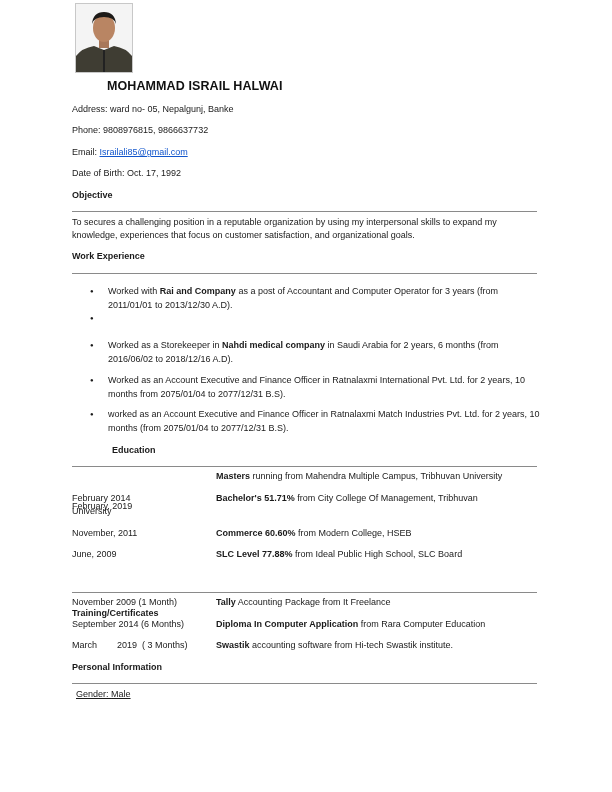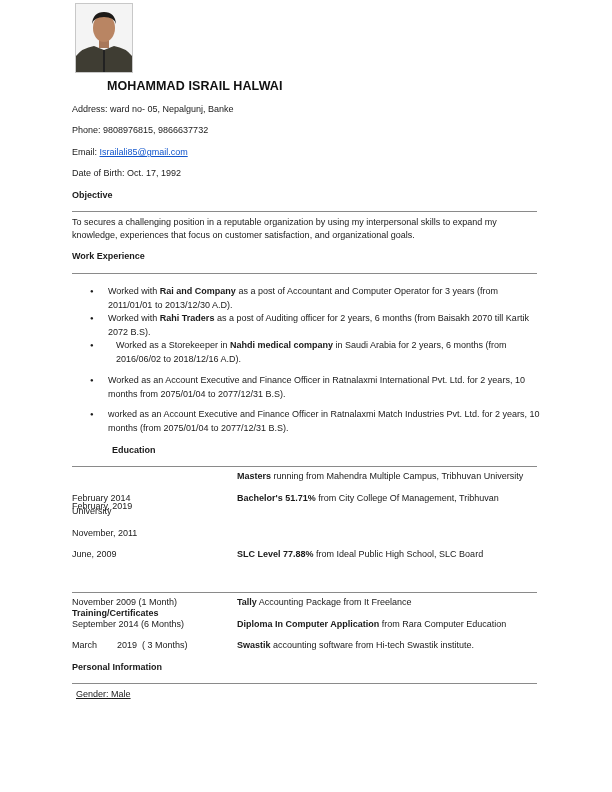--- a/index.html
+++ b/index.html
@@ -13,21 +13,21 @@
   .line { font-size: 9px; line-height: 11px; }
   .heading { font-size: 9px; font-weight: bold; }
   .rule { position: absolute; left: 72px; width: 465px; height: 0; border-top: 1px solid #8a8a8a; }
   .para { position: absolute; left: 72px; width: 470px; font-size: 9px; line-height: 13px; white-space: normal; }
   a.email { color: #1155cc; text-decoration: underline; }
   .bullet { position: absolute; left: 90px; width: 6px; font-size: 9px; }
   .bullet::before { content: "\25CF"; font-size: 6px; position: relative; top: -1px; }
   .btext { position: absolute; left: 108px; width: 435px; font-size: 9px; line-height: 13.5px; white-space: normal; }
   b { font-weight: bold; }
   .col1 { position: absolute; left: 72px; font-size: 9px; line-height: 13px; white-space: nowrap; }
-  .col2 { position: absolute; left: 216px; font-size: 9px; line-height: 13px; white-space: nowrap; margin-left: 21px; }
+  .col2 { position: absolute; left: 216px; font-size: 9px; line-height: 13px; white-space: nowrap; }
 </style>
 </head>
 <body>
 
 <div class="page">
 
   <div class="photo">
     <svg width="56" height="68" viewBox="0 0 56 68">
       <rect width="56" height="68" fill="#f4f4f4"></rect>
       <path d="M0 68 L0 52 Q6 44 18 42 L28 46 L38 42 Q50 44 56 52 L56 68 Z" fill="#3f3d33"></path>
@@ -57,41 +57,41 @@
   <div class="rule" style="top:211px;"></div>
   <div class="para" style="top:216px;">To secures a challenging position in a reputable organization by using my interpersonal skills to expand my knowledge, experiences that focus on customer satisfaction, and organizational goals.</div>
 
   <div class="abs heading" style="left:72px; top:251px;">Work Experience</div>
   <div class="rule" style="top:273px;"></div>
 
   <div class="bullet" style="top:286px;"></div>
   <div class="btext" style="top:285px;"><span>Worked with </span><b>Rai and Company</b><span> as a post of Accountant and Computer Operator for 3 years (from  2011/01/01 to 2013/12/30 A.D).</span></div>
 
   <div class="bullet" style="top:313px;"></div>
-  <div class="btext" style="top:312px;"><span>Worked with </span><b>Rahi Traders</b><span> as a post of Auditing officer for 2 years, 6 months (from  Baisakh 2070 till Kartik 2072 B.S).</span></div>
 
   <div class="bullet" style="top:340px;"></div>
-  <div class="btext" style="top:339px;margin-left:8px;"><span>Worked as a Storekeeper in </span><b>Nahdi medical company</b><span> in Saudi Arabia for 2 years, 6 months (from 2016/06/02 to 2018/12/16 A.D).</span></div>
+  <div class="btext" style="top:339px;"><span>Worked as a Storekeeper in </span><b>Nahdi medical company</b><span> in Saudi Arabia for 2 years, 6 months (from 2016/06/02 to 2018/12/16 A.D).</span></div>
 
   <div class="bullet" style="top:375px;"></div>
   <div class="btext" style="top:374px;"><span>Worked as an Account Executive and Finance Officer in Ratnalaxmi  International  Pvt. Ltd. for 2 years, 10 months from  2075/01/04 to 2077/12/31 B.S).</span></div>
 
   <div class="bullet" style="top:409px;"></div>
   <div class="btext" style="top:408px;"><span>worked as an Account Executive and Finance Officer in Ratnalaxmi Match Industries Pvt. Ltd. for 2 years, 10 months (from 2075/01/04 to 2077/12/31 B.S).</span></div>
 
   <div class="abs heading" style="left:72px; top:445px;padding-left:40px;">Education</div>
   <div class="rule" style="top:466px;"></div>
 
   <div class="col1" style="top:470px;margin-top:30px;">February, 2019</div>
   <div class="col2" style="top:470px;"><b>Masters</b><span> running from Mahendra Multiple Campus, Tribhuvan University</span></div>
 
   <div class="col1" style="top:492px;"><span>February 2014</span><br><span>University</span></div>
   <div class="col2" style="top:492px;"><b>Bachelor's  51.71%</b><span> from City College Of Management, Tribhuvan</span></div>
 
   <div class="col1" style="top:527px;">November, 2011</div>
+  <div class="col2" style="top:527px;"><b>Commerce  60.60%</b><span> from Modern College, HSEB</span></div>
 
   <div class="col1" style="top:548px;">June, 2009</div>
   <div class="col2" style="top:548px;"><b>SLC Level  77.88%</b><span> from Ideal Public High School, SLC Board</span></div>
 
   <div class="abs heading" style="left:72px; top:564px;margin-top:44px;">Training/Certificates</div>
   <div class="rule" style="top:592px;"></div>
 
   <div class="col1" style="top:596px;">November 2009 (1 Month)</div>
   <div class="col2" style="top:596px;"><b>Tally</b><span> Accounting Package from It Freelance</span></div>
 

